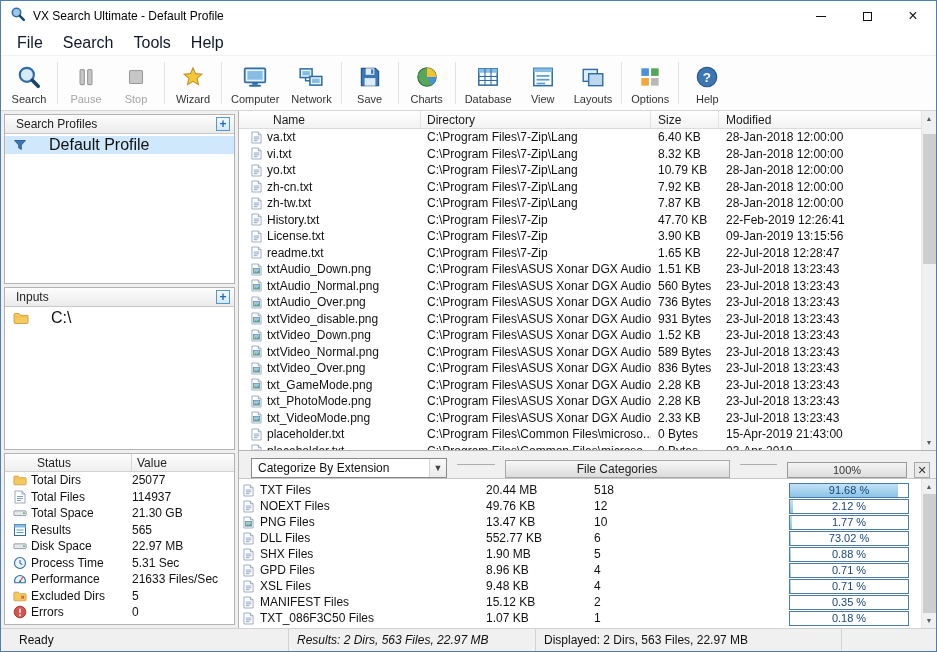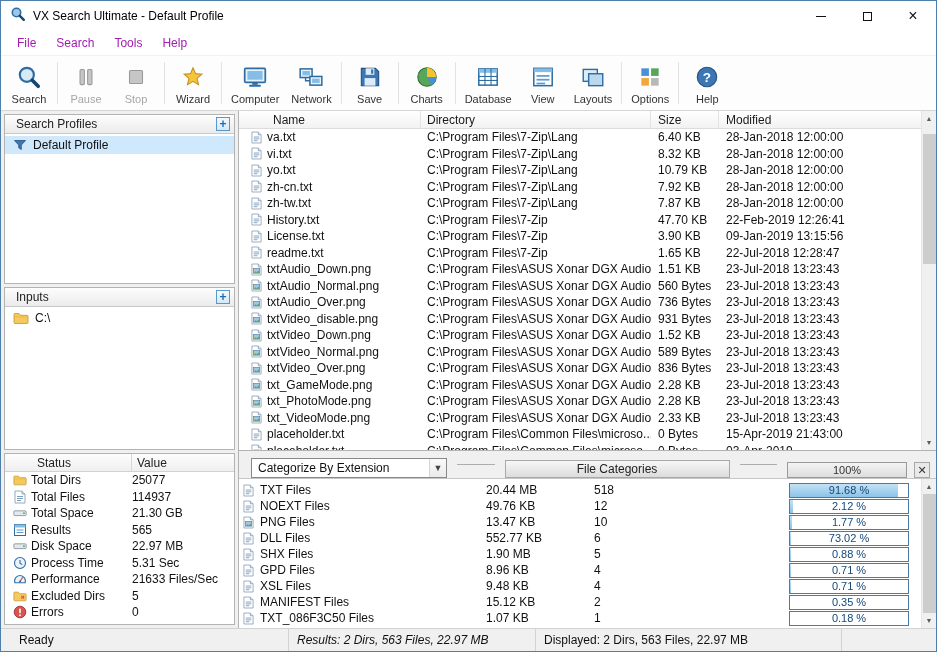--- a/index.html
+++ b/index.html
@@ -11,21 +11,21 @@
   .titlebar { height:30px; display:flex; align-items:center; background:#fff; padding-left:9px; gap:7px; flex:none; }
   .titlebar .title { font-size:12px; color:#000; }
   .win-controls { margin-left:auto; display:flex; height:100%; }
   .win-btn { width:46px; height:100%; display:flex; align-items:center; justify-content:center; color:#111; }
   .glyph-min { width:10px; border-top:1px solid #111; display:inline-block; }
   .glyph-max { width:9px; height:9px; border:1px solid #111; display:inline-block; }
   .glyph-close { font-size:16px; line-height:1; }
 
   
   .menubar { height:24px; display:flex; align-items:center; background:#fff; padding-left:6px; flex:none; }
-  .menu-item { font-size:12px; color:#a21caf; padding:3px 10px; }
+  .menu-item { font-size:16px; color:#0f172a; padding:3px 10px; }
 
   
   .toolbar { height:56px; display:flex; align-items:center; background:#fdfdfd;
              border-top:1px solid #f1f1f1; border-bottom:1px solid #d6d6d6; padding:0 3px; flex:none; }
   .tool-btn { min-width:50px; padding:2px 6px 0; height:50px; display:flex; flex-direction:column;
               align-items:center; justify-content:center; gap:3px; }
   .tool-btn .ticon { width:26px; height:26px; display:flex; align-items:center; justify-content:center; }
   .tool-btn .ticon svg { width:26px; height:26px; }
   .tool-btn .lbl { font-size:11px; color:#333; white-space:nowrap; }
   .tool-btn.disabled .lbl { color:#a6a6a6; }
@@ -39,21 +39,21 @@
   .panel-profiles { height:170px; flex:none; }
   .panel-inputs { height:163px; flex:none; }
   .panel-status { flex:1; }
   .panel-header { height:19px; flex:none; background:linear-gradient(#fdfdfd,#ebebeb);
                   border-bottom:1px solid #c9c9c9; display:flex; align-items:center;
                   padding:0 4px 0 11px; font-size:12px; color:#222; }
   .add-btn { margin-left:auto; width:14px; height:14px; border:1px solid #5a96c8;
              background:linear-gradient(#f2f9ff,#d3e9f8); color:#1f6ab2; font-size:12px; font-weight:bold;
              display:flex; align-items:center; justify-content:center; line-height:1; }
   .panel-body { flex:1; background:#fff; padding-top:2px; }
-  .list-item { height:18px; display:flex; align-items:center; gap:6px; padding-left:8px; font-size:12px; color:#111;text-align:right; }
+  .list-item { height:18px; display:flex; align-items:center; gap:22px; padding-left:8px; font-size:16px; color:#111;text-align:right; }
   .list-item.selected { background:#cfe8fc; }
   .sicon svg { width:14px; height:14px; display:block; }
   .sicon.folder svg { width:16px; height:14px; }
 
   
   .st-header { height:18px; flex:none; display:flex; background:linear-gradient(#fdfdfd,#efefef);
                border-bottom:1px solid #d2d2d2; font-size:12px; color:#222; align-items:center; }
   .st-h1 { width:127px; padding-left:32px; border-right:1px solid #d8d8d8; height:100%; display:flex; align-items:center; }
   .st-h2 { flex:1; padding-left:5px; }
   .st-row { height:16.5px; display:flex; align-items:center; font-size:12px; color:#111; }

